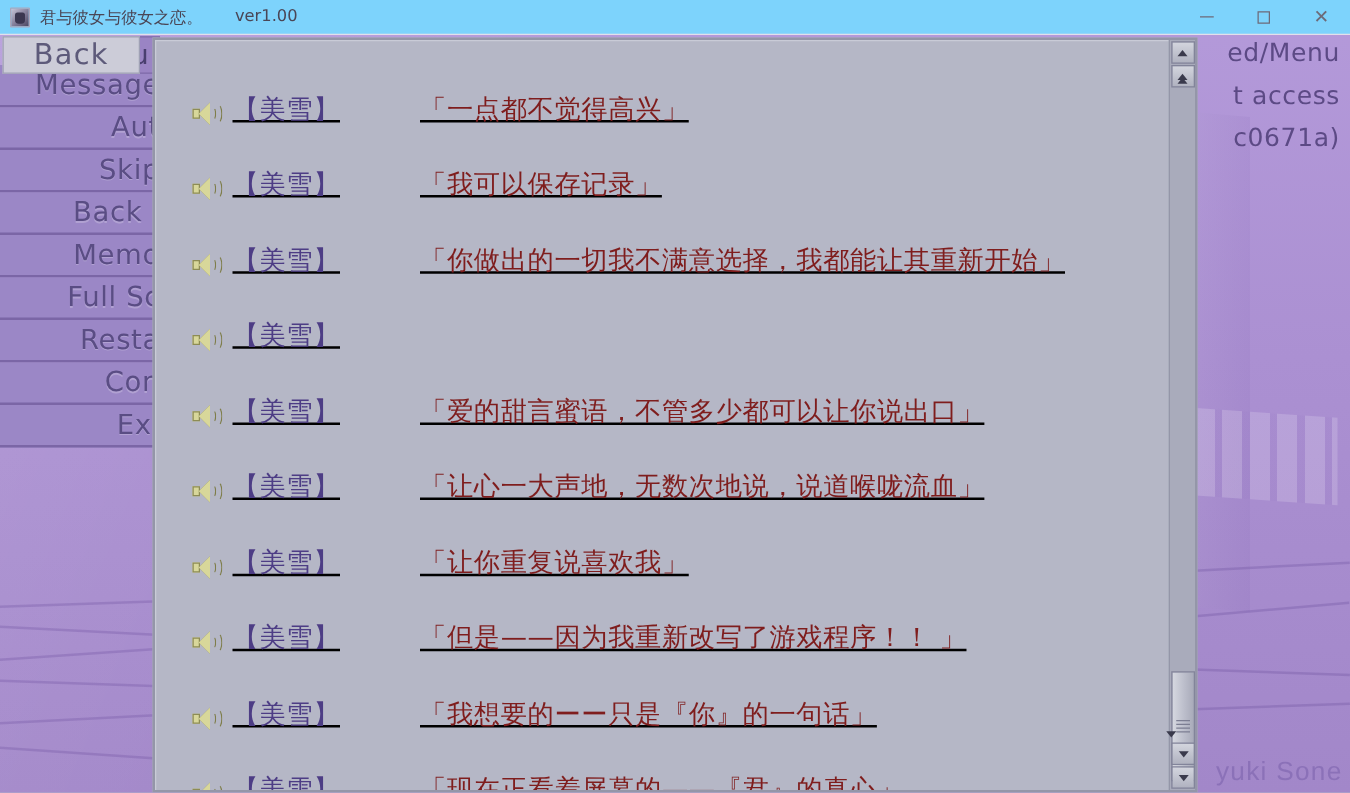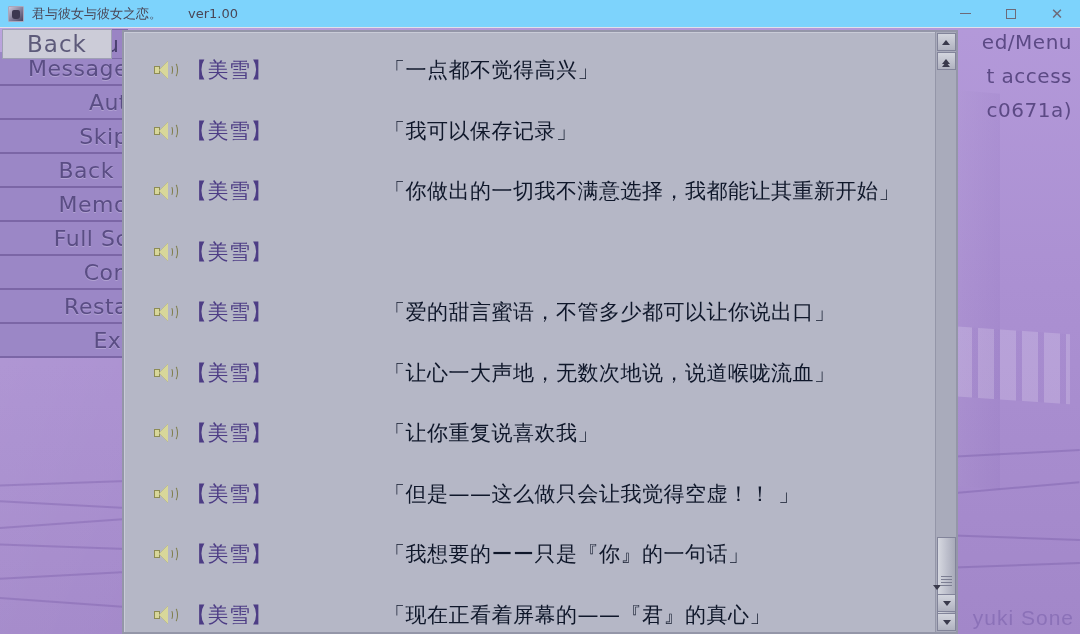--- a/index.html
+++ b/index.html
@@ -156,22 +156,23 @@
     box-shadow: inset 1px 1px 0 #c9cbd7;
     z-index: 30;
     display: flex;
   }
   #log-list {
     flex: 1 1 auto; position: relative; overflow: hidden;
     padding-top: 8px;
   }
   .log-row {
     height: 60.5px;
-    display: flex; align-items: center;
+    display: flex; align-items: flex-end;
     padding-left: 30px;
+    text-decoration: underline;
   }
   .spk-icon {
     width: 24px; height: 20px; flex: none; position: relative;
     margin-right: 8px;
   }
   .spk-icon .body {
     position: absolute; left: 0; top: 6px;
     width: 6px; height: 8px; background: #d8d79a;
     border: 1px solid #8d8c55;
   }
@@ -190,24 +191,23 @@
     border-bottom-color: transparent;
   }
   .spk-icon .w1 { left: 14px; top: 5px; width: 5px; height: 10px; }
   .spk-icon .w2 { left: 16px; top: 2px; width: 8px; height: 16px; }
   .spk-name {
     font-size: 21px; color: #4d3d85; letter-spacing: 0.5px;
     width: 150px; flex: none; white-space: nowrap;
     font-family: "DejaVu Sans", sans-serif;
   }
   .log-text {
-    font-size: 21px; color: #0f172a; letter-spacing: 0.5px;
+    font-size: 21px; color: #7f1d1d; letter-spacing: 0.5px;
     white-space: nowrap;
     font-family: "DejaVu Sans", sans-serif;
-    margin-left: 48px;
   }
 
   
   #log-scroll {
     width: 21px; flex: none;
     background: #a9abbb;
     border-left: 1px solid #9496a8;
     position: relative;
   }
   .sb-btn {
@@ -312,24 +312,24 @@
   <div class="menu-item">
       <span class="lbl">Back l</span>
     </div>
   <div class="menu-item">
       <span class="lbl">Memo</span>
     </div>
   <div class="menu-item">
       <span class="lbl">Full Sc</span>
     </div>
   <div class="menu-item">
+      <span class="lbl">Resta</span>
+    </div>
+  <div class="menu-item">
       <span class="lbl">Con</span>
-    </div>
-  <div class="menu-item">
-      <span class="lbl">Resta</span>
     </div>
   <div class="menu-item">
       <span class="lbl">Exi</span>
     </div>
 </div>
 
 <div id="log-window">
   <div id="log-list">
 
     <div class="log-row">
@@ -409,21 +409,21 @@
     </div>
 
     <div class="log-row">
       <span class="spk-icon">
           <span class="body"></span>
           <span class="cone"></span>
           <span class="w1"></span>
           <span class="w2"></span>
         </span>
       <span class="spk-name">【美雪】</span>
-      <span class="log-text">「但是——这么做只会让我觉得空虚！！ 」</span>
+      <span class="log-text">「但是——因为我重新改写了游戏程序！！ 」</span>
     </div>
 
     <div class="log-row">
       <span class="spk-icon">
           <span class="body"></span>
           <span class="cone"></span>
           <span class="w1"></span>
           <span class="w2"></span>
         </span>
       <span class="spk-name">【美雪】</span>

